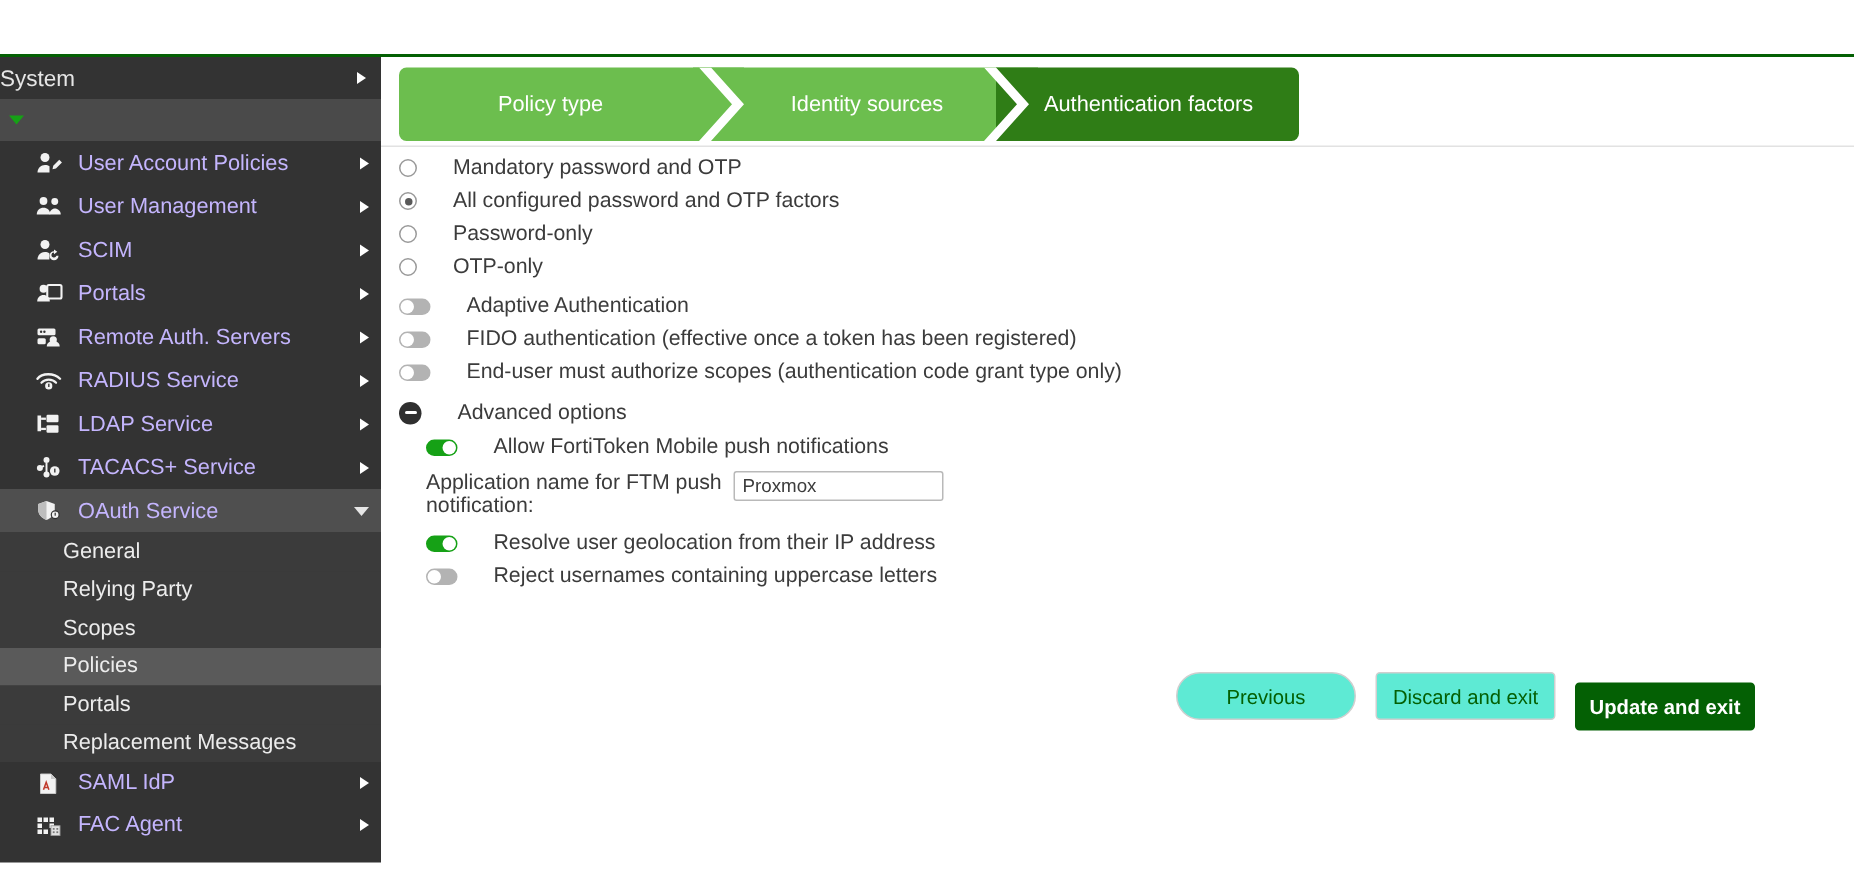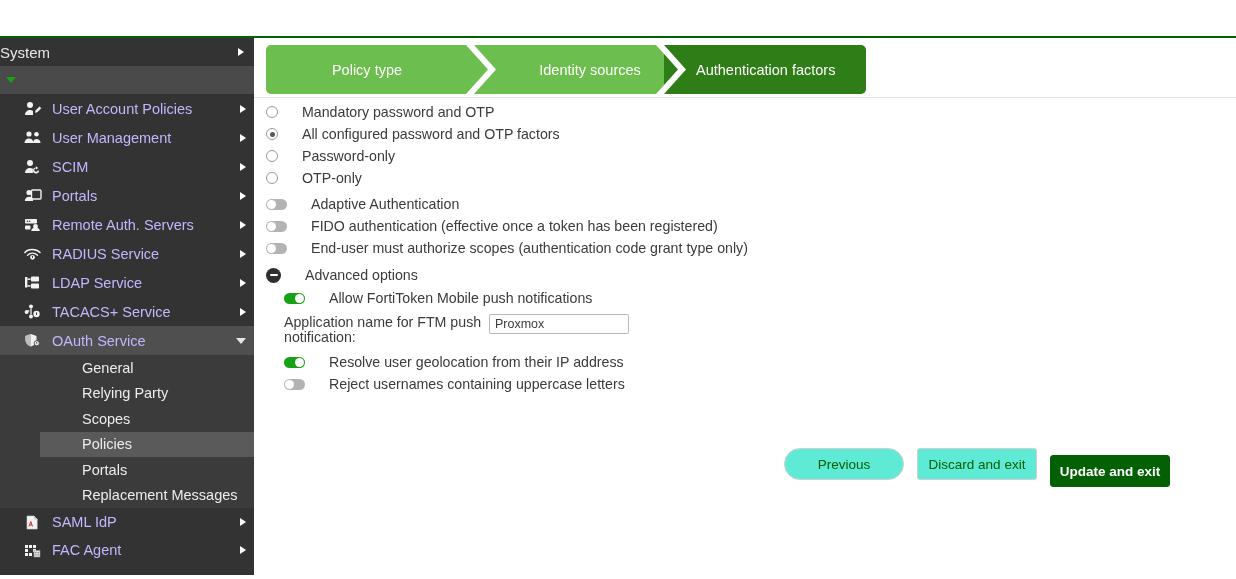--- a/index.html
+++ b/index.html
@@ -72,36 +72,36 @@
     width: 22px; height: 18px; margin-right: 8px; flex: none;
     display: flex; align-items: center; justify-content: center;
   }
   .sub-row .ico svg { display: block; }
   .sub-row.active-group { background: #4f4f4f; }
   .leaf-row {
     display: flex; align-items: center; height: 25.5px; padding-left: 42px;
     font-size: 14.5px; color: #ececec; cursor: pointer; background: #3b3b3b;
   }
   .leaf-row.selected { background: #5a5a5a; }
-  .leaf-group { background: #3b3b3b; padding-left: 40px; }
+  .leaf-group { background: #3b3b3b; }
 
   
   .main {
     position: absolute; left: 254px; top: 38px; width: 982px; height: 541px;
     background: #ffffff;
   }
   .wizard {
     position: relative; margin: 7px 0 0 12px; height: 49px; width: 600px;
   }
   .step {
     position: absolute; top: 0; height: 49px; display: flex; align-items: center;
     color: #ffffff; font-size: 14.5px; white-space: nowrap;
   }
   .step-1 { left: 0; width: 230px; background: #6cbe4e; border-radius: 5px 0 0 5px; justify-content: center; padding-right: 28px; }
-  .step-2 { left: 208px; width: 230px; background: #6cbe4e; justify-content: center; padding-right: 20px; padding-left: 22px; }
+  .step-2 { left: 196px; width: 230px; background: #6cbe4e; justify-content: center; padding-right: 20px; padding-left: 22px; }
   .step-3 { left: 398px; width: 202px; background: #2f7d16; border-radius: 0 5px 5px 0; justify-content: flex-start; padding-left: 32px; }
   .chev {
     position: absolute; top: 0; width: 30px; height: 49px; z-index: 3;
     pointer-events: none;
   }
   .chev svg { display: block; }
   .divider {
     position: absolute; left: 0; top: 59px; width: 982px; height: 1px; background: #e2e2e2;
   }
 

